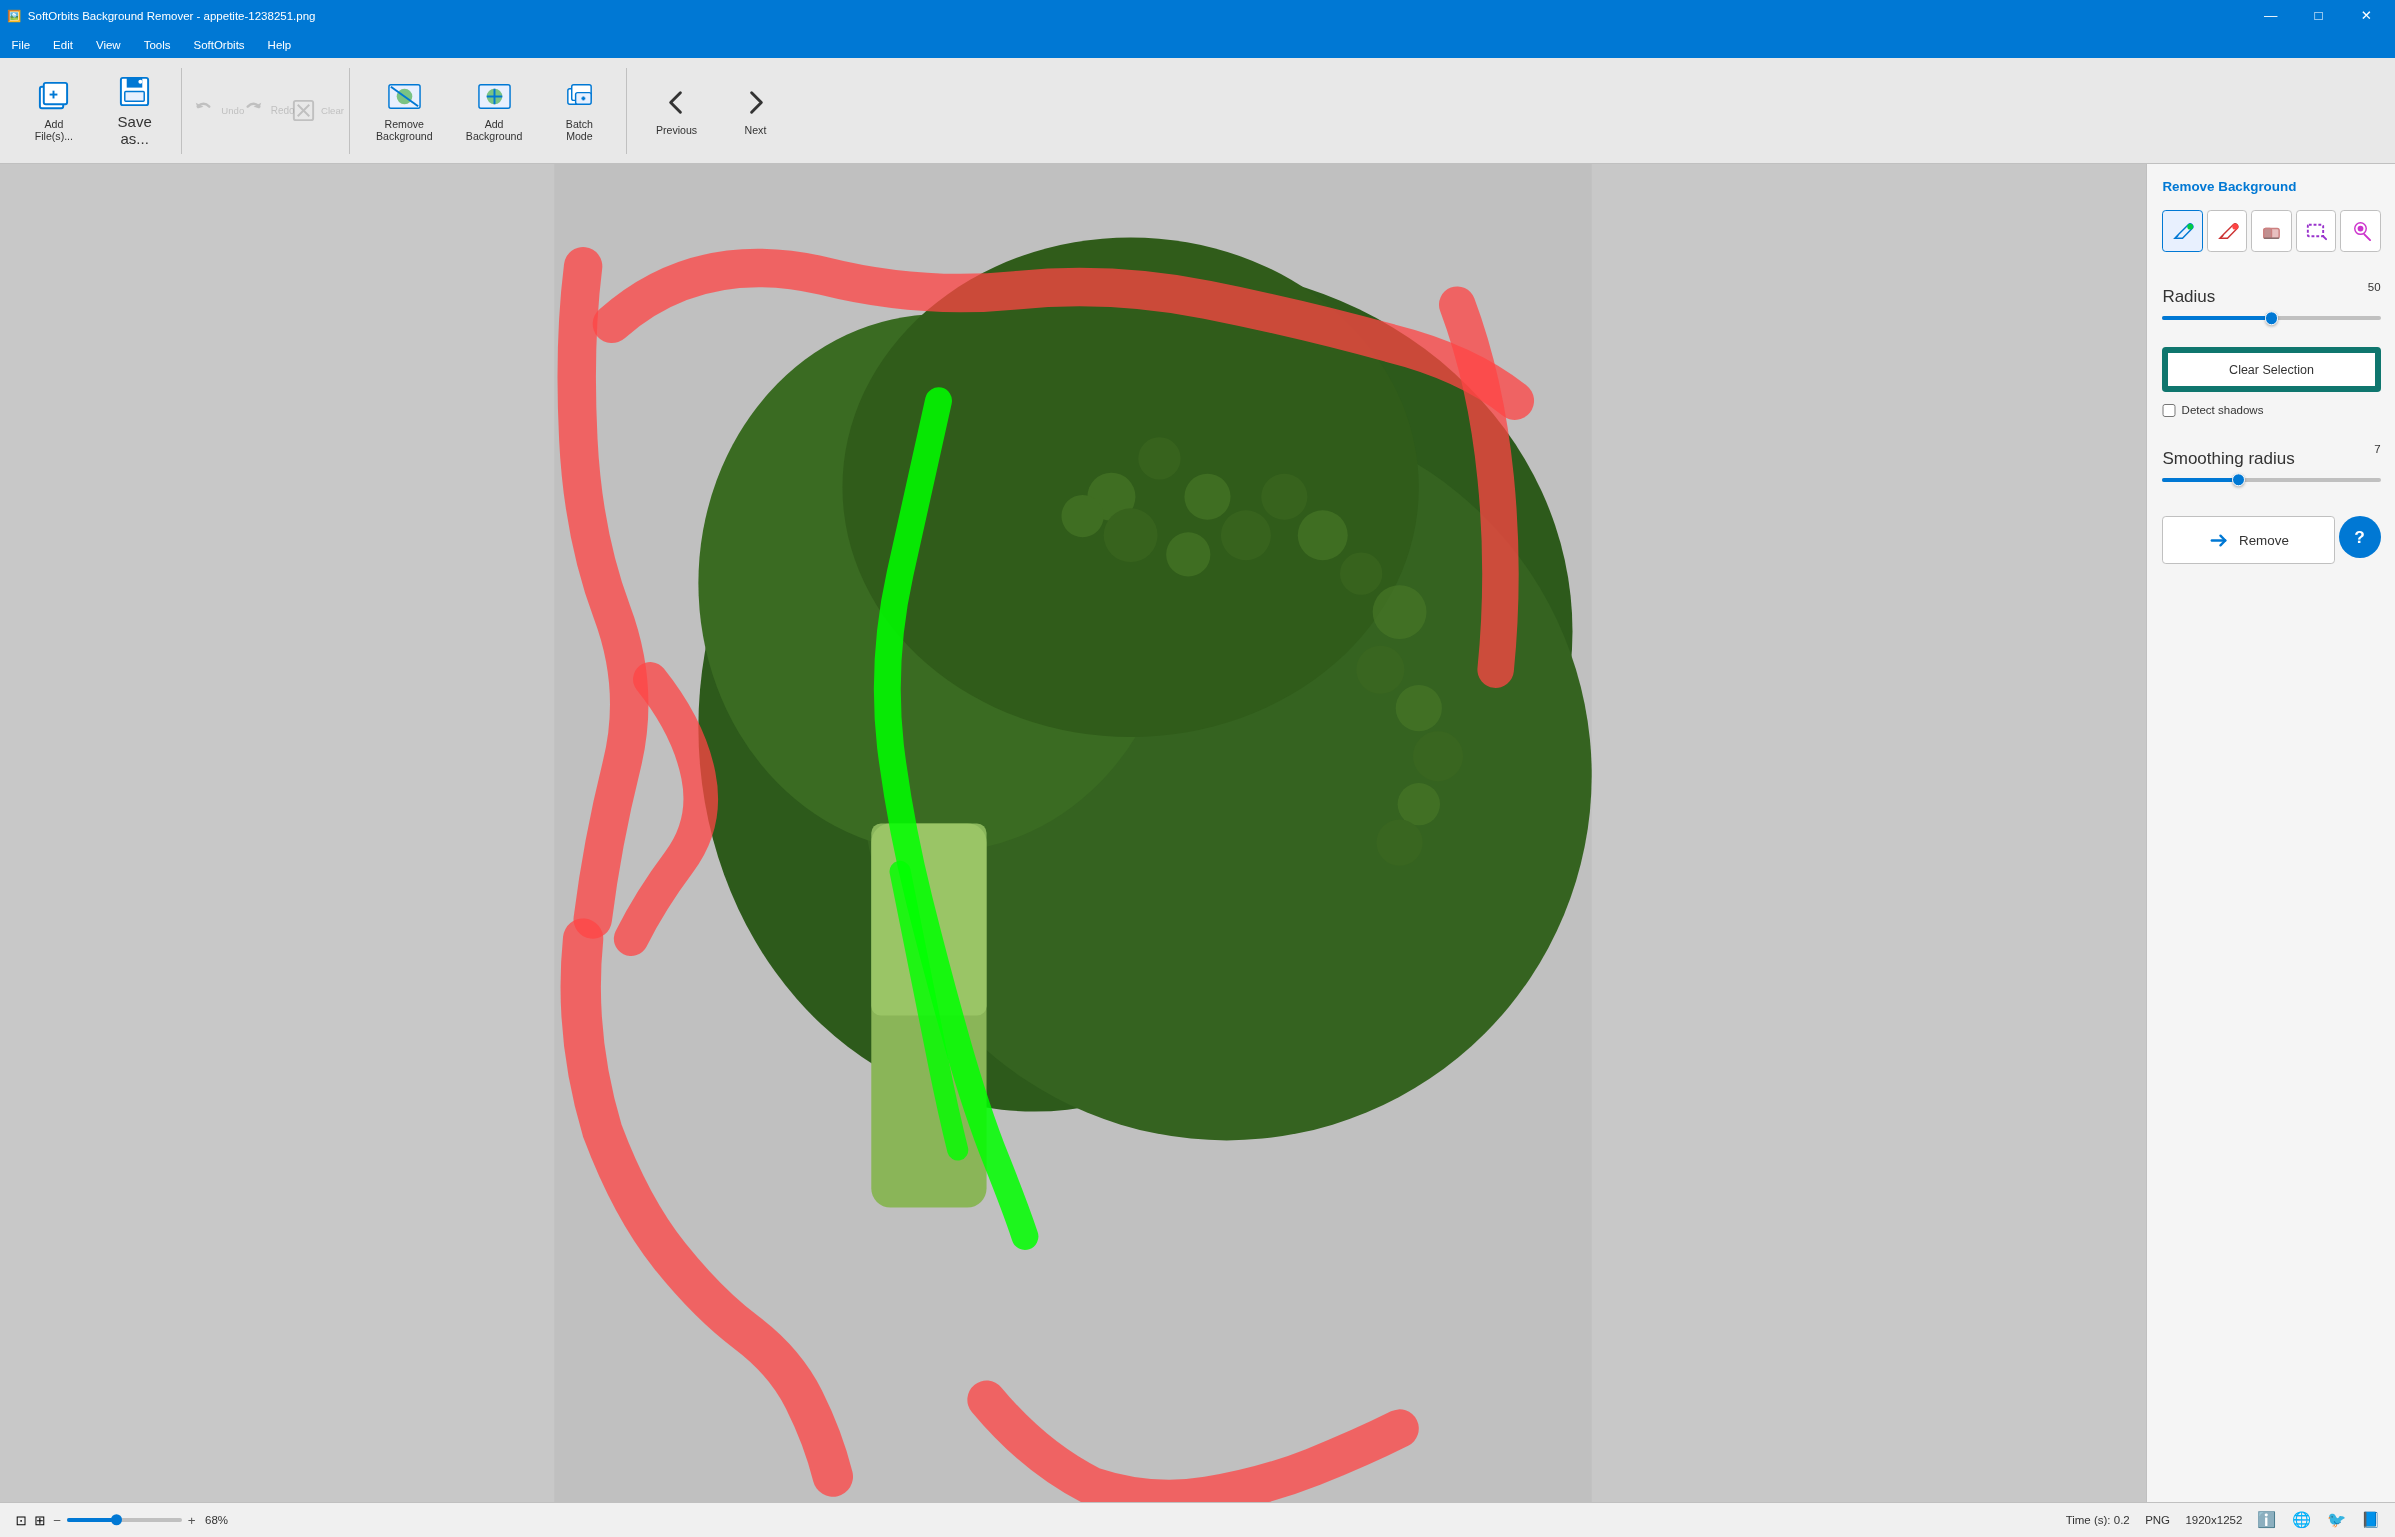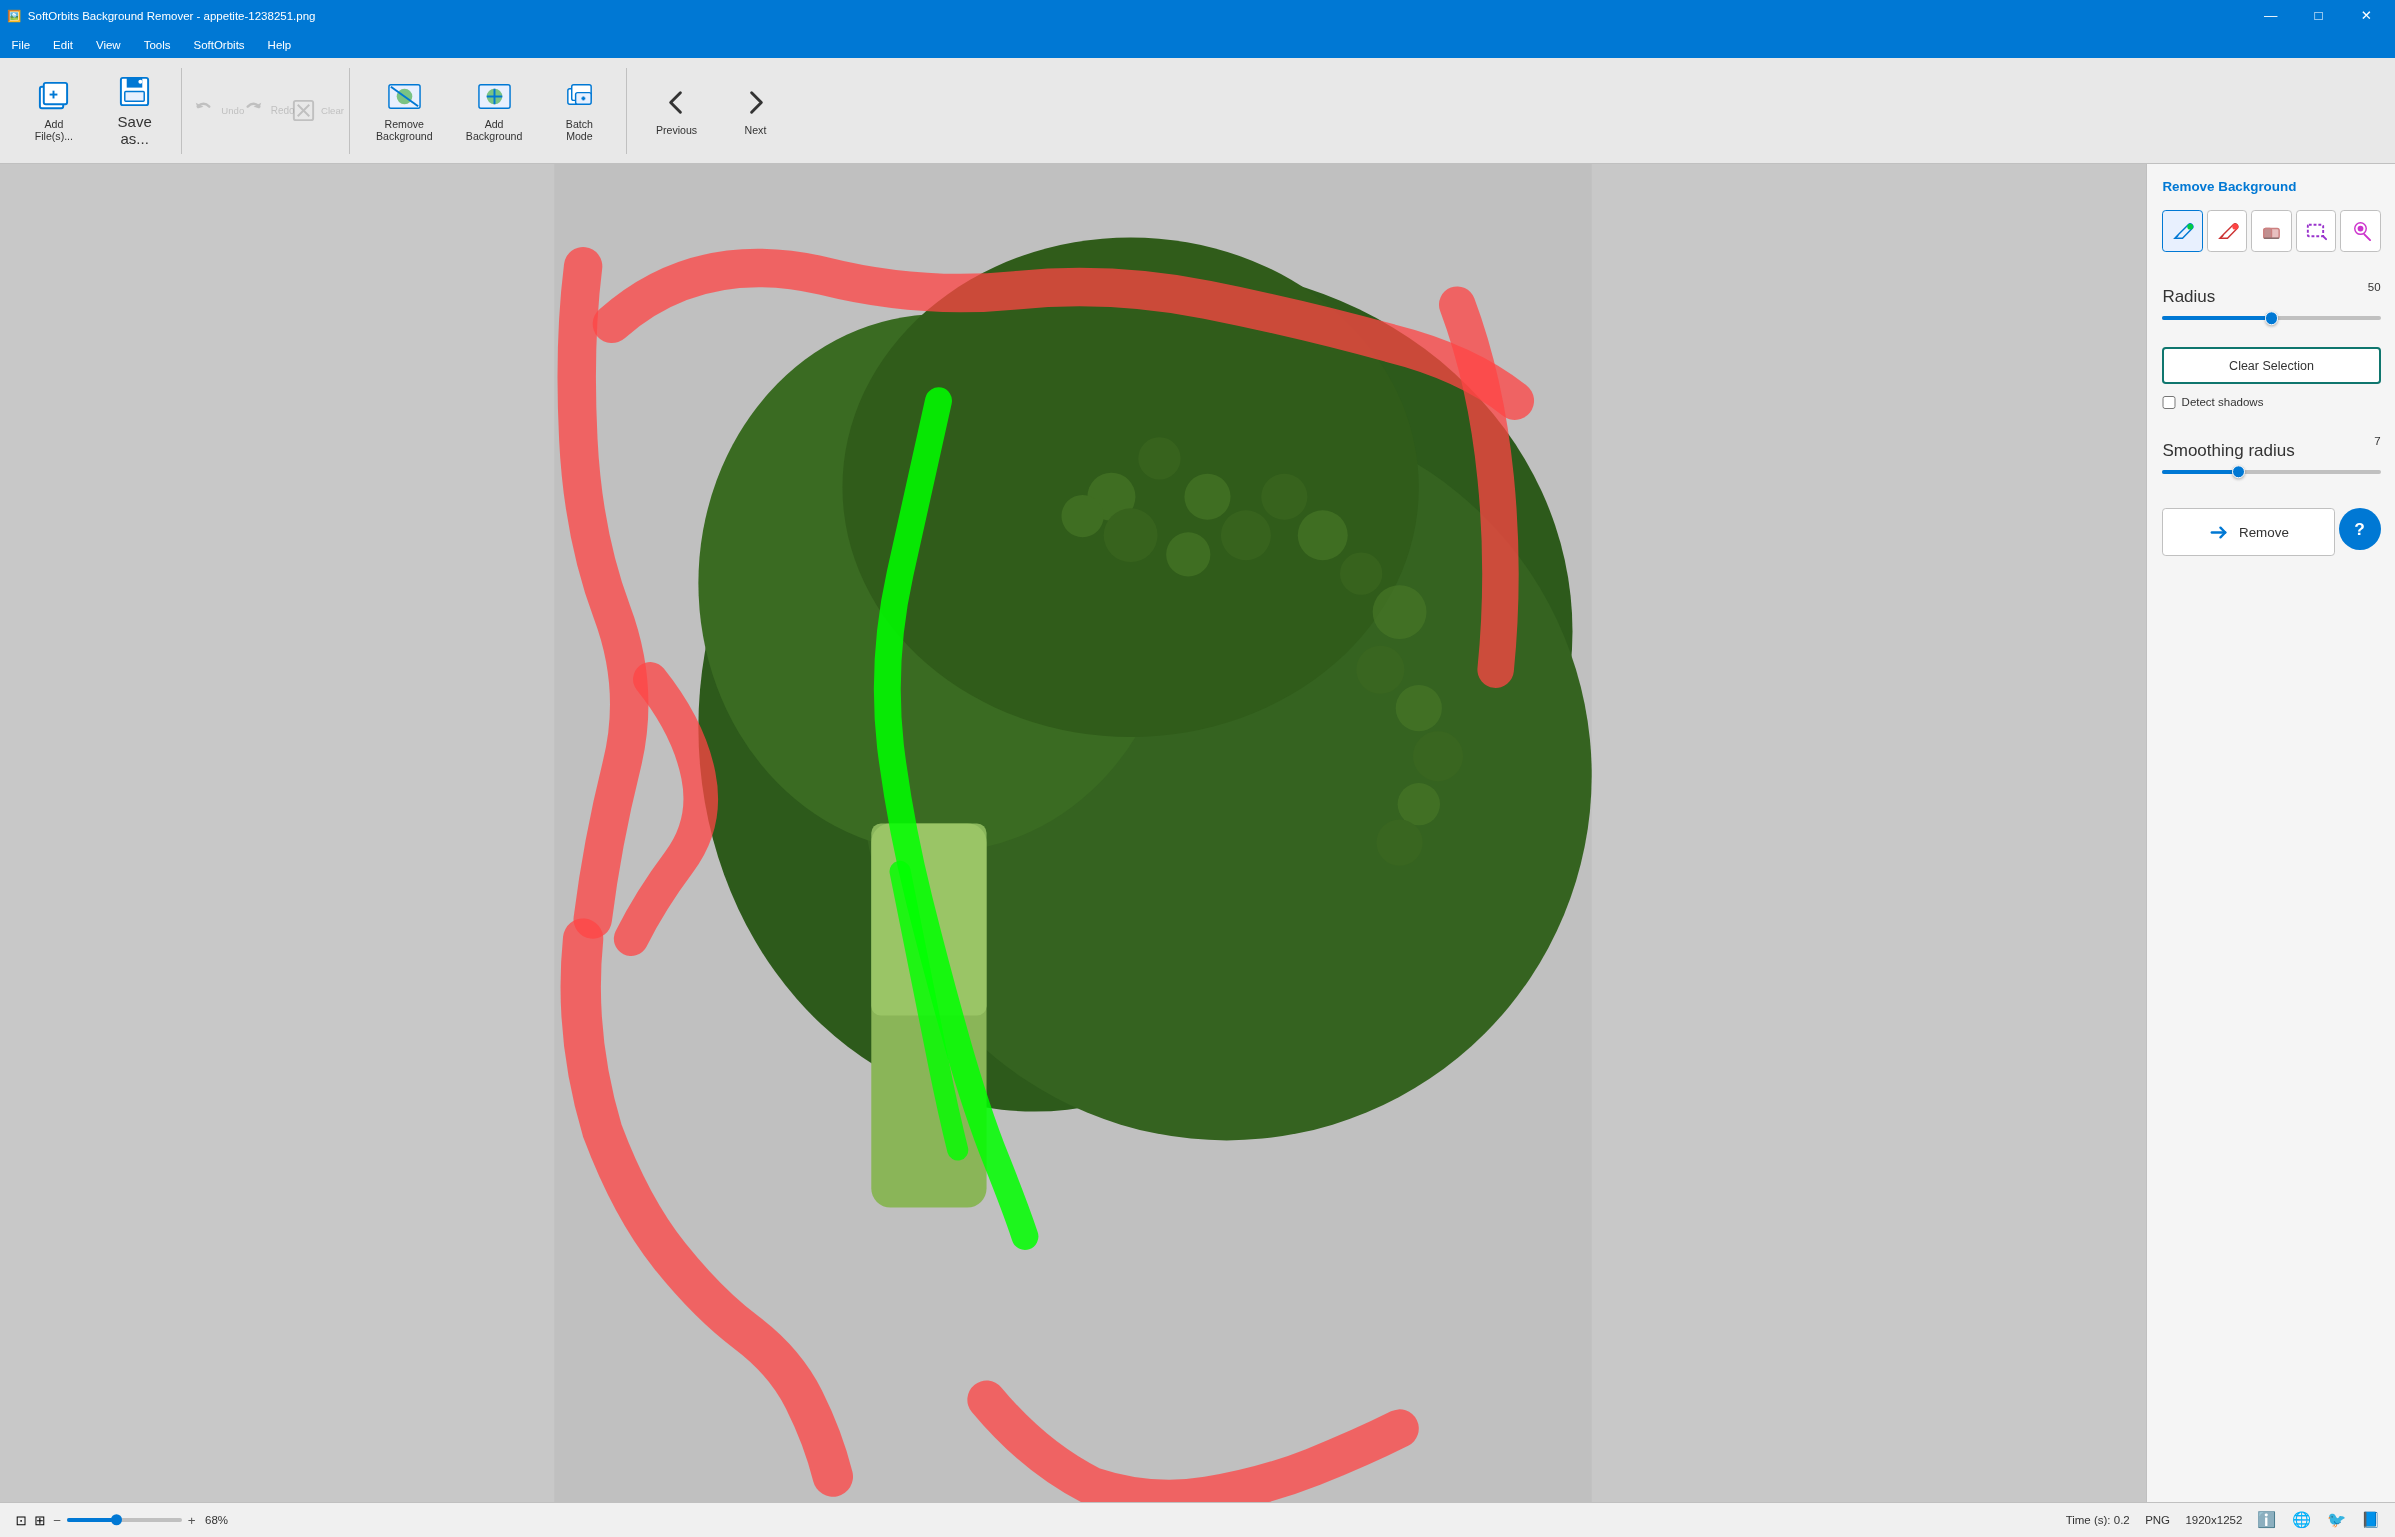--- a/index.html
+++ b/index.html
@@ -151,21 +151,21 @@
       height: 100%; background: #0078d4; border-radius: 1.9px;
     }
     .slider-thumb {
       width: 13.4px; height: 13.4px; background: #0078d4; border-radius: 50%;
       position: absolute; top: 50%; transform: translateY(-50%);
       cursor: pointer; border: 1.9px solid white; box-shadow: 0 1px 2.9px rgba(0,0,0,0.3);
     }
 
     .clear-btn {
       width: 100%; padding: 9.6px;
-      background: white; border: 2px solid #0f766e;
+      background: white; border: 6px solid #0f766e;
       border-radius: 3.8px; cursor: pointer; font-size: 12.5px; color: #333;
     }
 
     .checkbox-row {
       display: flex; align-items: center; gap: 5.8px;
     }
     .checkbox-row input[type=checkbox] { width: 13.4px; height: 13.4px; cursor: pointer; }
     .checkbox-label { font-size: 11.5px; color: #333; cursor: pointer; }
 
     .remove-row {

